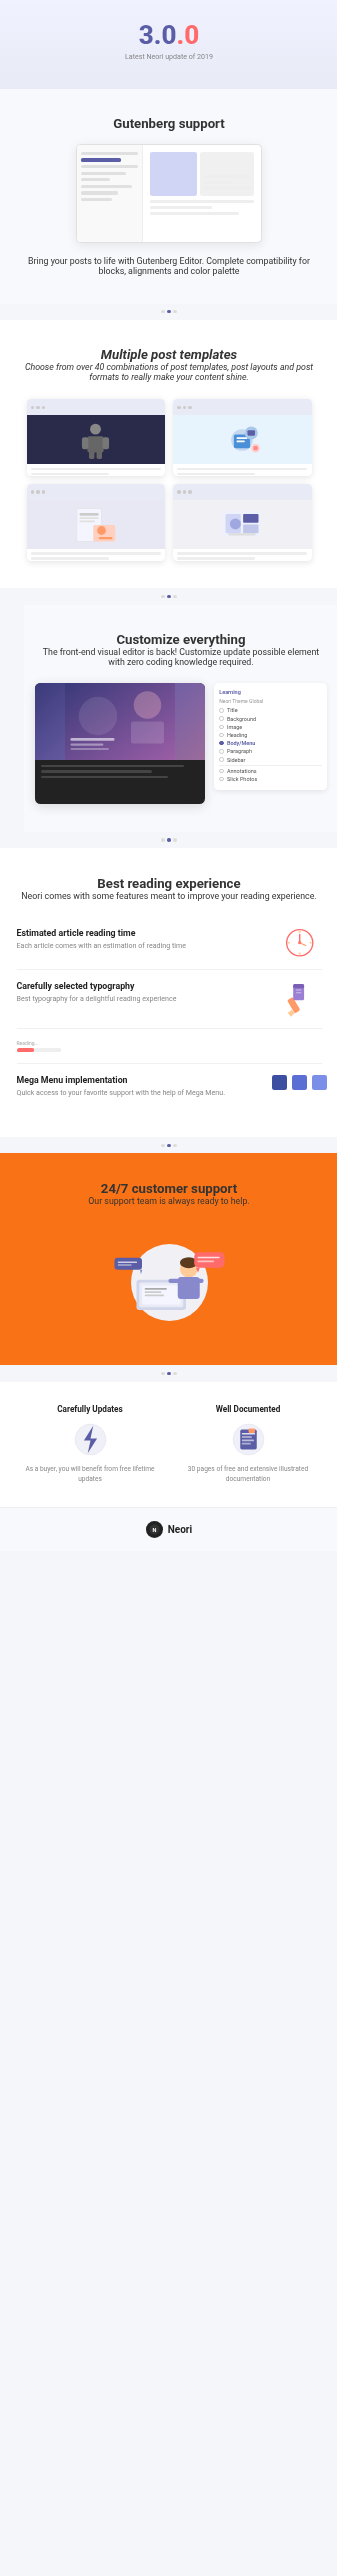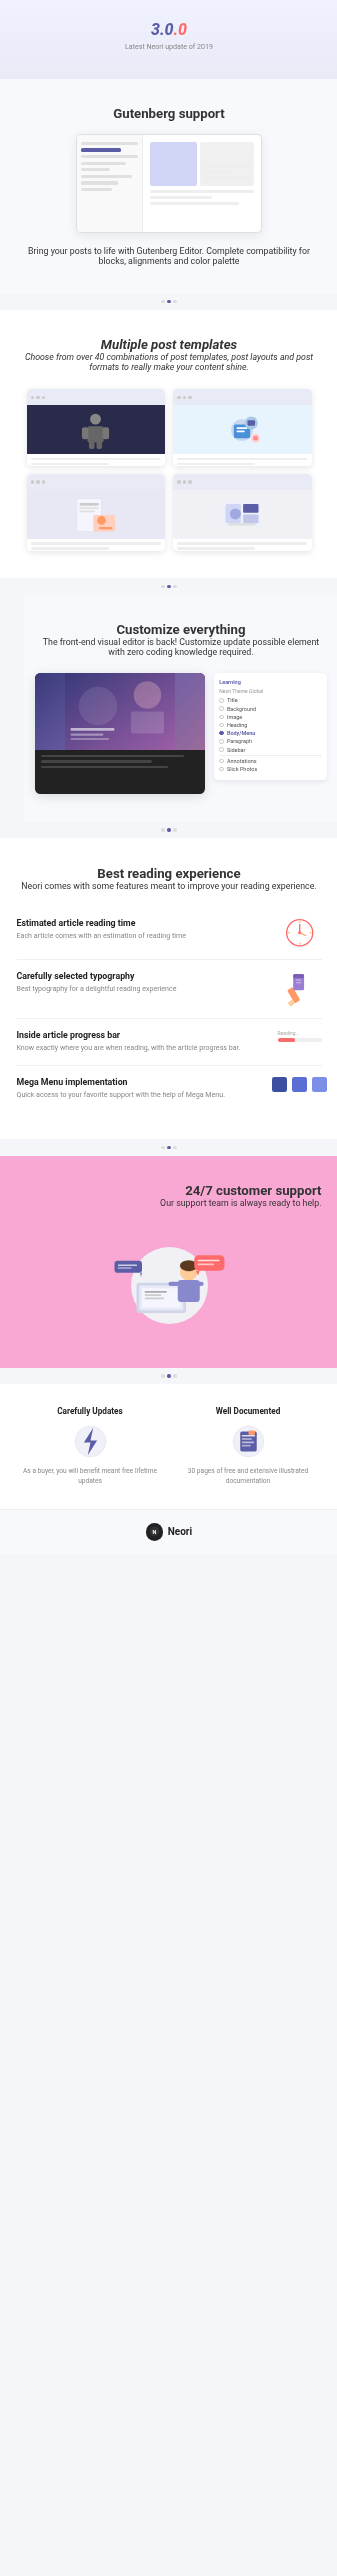--- a/index.html
+++ b/index.html
@@ -13,26 +13,25 @@
 
     
     .hero-section {
       background: linear-gradient(180deg, #f0f2ff 0%, #e8eaf6 100%);
       text-align: center;
       padding: 22px 11px 27.4px;
       position: relative;
     }
     .version-badge {
       display: inline-block;
-      font-size: 16px;
+      font-size: 26px;
       font-weight: 800;
       color: #5b5ea6;
       line-height: 1;
       margin-bottom: 4.4px;
-      font-style: italic;
     }
     .hero-subtitle {
       font-size: 7.1px;
       color: #888;
       margin-bottom: 0;
     }
 
     
     .gutenberg-section {
       background: #f8f9fc;
@@ -303,23 +302,23 @@
       gap: 4.4px;
     }
     .mega-sq {
       width: 15.4px;
       height: 15.4px;
       border-radius: 2.2px;
     }
 
     
     .support-section {
-      background: #f9a8d4;
+      background: #f97316;
       padding: 27.4px 16.5px;
-      text-align: right;
+      text-align: center;
     }
 
     
     .bottom-features {
       background: #fff;
       padding: 22px 16.5px;
     }
     .bottom-features-grid {
       display: grid;
       grid-template-columns: 1fr 1fr;
@@ -666,24 +665,20 @@
           <polygon points="5,58 12,52 18,58 11,65" fill="#ffcc99"></polygon>
           <rect x="15" y="5" width="20" height="30" rx="3" fill="#9b7fd4"></rect>
           <rect x="15" y="5" width="20" height="8" rx="3" fill="#7b5fb4"></rect>
           <rect x="20" y="15" width="10" height="2" rx="1" fill="rgba(255,255,255,0.5)"></rect>
           <rect x="20" y="20" width="10" height="2" rx="1" fill="rgba(255,255,255,0.5)"></rect>
         </svg>
       </div>
     </div>
 
     <div class="reading-feature">
-      <div class="feature-text">
-        <div class="feature-title">Inside article progress bar</div>
-        <div class="feature-desc">Know exactly where you are when reading, with the article progress bar.</div>
-      </div>
       <div class="feature-icon-area">
         <div class="progress-bar-demo">
           <div style="font-size:5px; color:#aaa; margin-bottom:2.2px; text-align:left;">Reading...</div>
           <div class="progress-track">
             <div class="progress-fill" style="width:40%"></div>
           </div>
         </div>
       </div>
     </div>
 
@@ -758,21 +753,21 @@
   <div class="bottom-features-grid">
 
     <div class="bottom-feature-item">
       <div class="bottom-feature-title">Carefully Updates</div>
       <div class="bottom-feature-icon">
         <svg width="33" height="33" viewBox="0 0 60 60">
           <circle cx="30" cy="30" r="28" fill="#f0f0f8" stroke="#e0e0ee" stroke-width="1"></circle>
           <polygon points="35,5 18,32 30,32 25,55 42,28 30,28" fill="#5b5ea6"></polygon>
         </svg>
       </div>
-      <div class="bottom-feature-desc">As a buyer, you will benefit meant free lifetime updates</div>
+      <div class="bottom-feature-desc">As a buyer, you will benefit from free lifetime updates</div>
     </div>
 
     <div class="bottom-feature-item">
       <div class="bottom-feature-title">Well Documented</div>
       <div class="bottom-feature-icon">
         <svg width="33" height="33" viewBox="0 0 60 60">
           <circle cx="30" cy="30" r="28" fill="#f0f0f8" stroke="#e0e0ee" stroke-width="1"></circle>
           <rect x="15" y="12" width="30" height="36" rx="3" fill="#5b5ea6"></rect>
           <rect x="18" y="18" width="24" height="3" rx="1" fill="rgba(255,255,255,0.8)"></rect>
           <rect x="18" y="24" width="18" height="3" rx="1" fill="rgba(255,255,255,0.6)"></rect>

